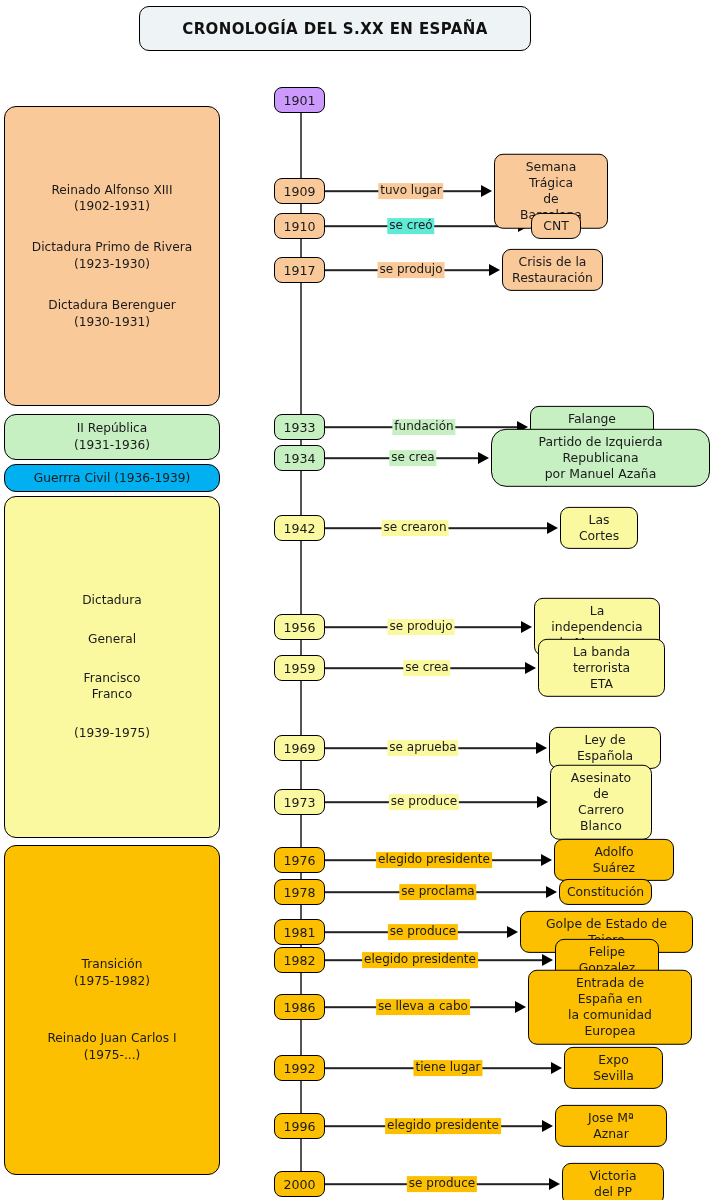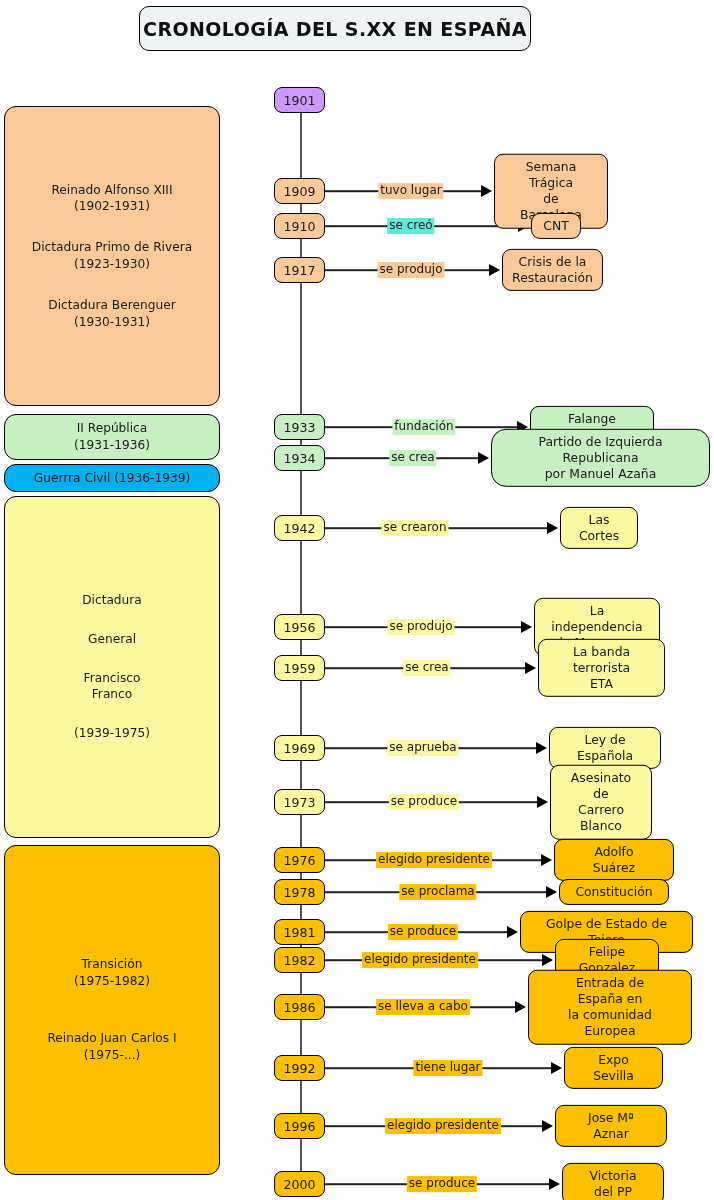--- a/index.html
+++ b/index.html
@@ -24,21 +24,21 @@
     width: 390px;
     height: 43px;
     background: #eef4f5;
     border: 1.6px solid #000;
     border-radius: 10px;
     display: flex;
     align-items: center;
     justify-content: center;
   }
   #title-card .title-text {
-    font-size: 19px;
+    font-size: 15px;
     font-weight: bold;
     letter-spacing: 0.4px;
     color: #111;
     text-align: left;
   }
 
   
   .era-panel {
     position: absolute;
     left: 4px;
@@ -266,21 +266,21 @@
       <div class="arrow-head" style="left: 541px;"></div>
       <div class="year-node" style="background: rgb(252, 192, 0);">1976</div>
       <div class="rel-label" style="left: 434px; background: rgb(252, 192, 0);">elegido presidente</div>
       <div class="target-box" style="left: 554px; width: 120px; background: rgb(252, 192, 0);">Adolfo Suárez</div>
     </div>
     <div class="row" style="top: 892px;">
       <div class="connector" style="left: 325px; width: 222px;"></div>
       <div class="arrow-head" style="left: 546px;"></div>
       <div class="year-node" style="background: rgb(252, 192, 0);">1978</div>
       <div class="rel-label" style="left: 438px; background: rgb(252, 192, 0);">se proclama</div>
-      <div class="target-box" style="left: 559px; width: 110px; background: rgb(252, 192, 0);">Constitución</div>
+      <div class="target-box" style="left: 559px; width: 93px; background: rgb(252, 192, 0);">Constitución</div>
     </div>
     <div class="row" style="top: 932px;">
       <div class="connector" style="left: 325px; width: 183px;"></div>
       <div class="arrow-head" style="left: 507px;"></div>
       <div class="year-node" style="background: rgb(252, 192, 0);">1981</div>
       <div class="rel-label" style="left: 423px; background: rgb(252, 192, 0);">se produce</div>
       <div class="target-box" style="left: 520px; width: 173px; background: rgb(252, 192, 0);">Golpe de Estado de Tejero</div>
     </div>
     <div class="row" style="top: 960px;">
       <div class="connector" style="left: 325px; width: 218px;"></div>

